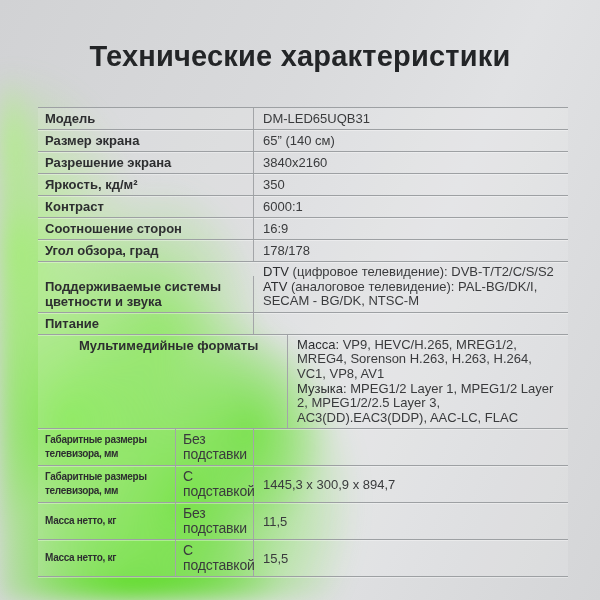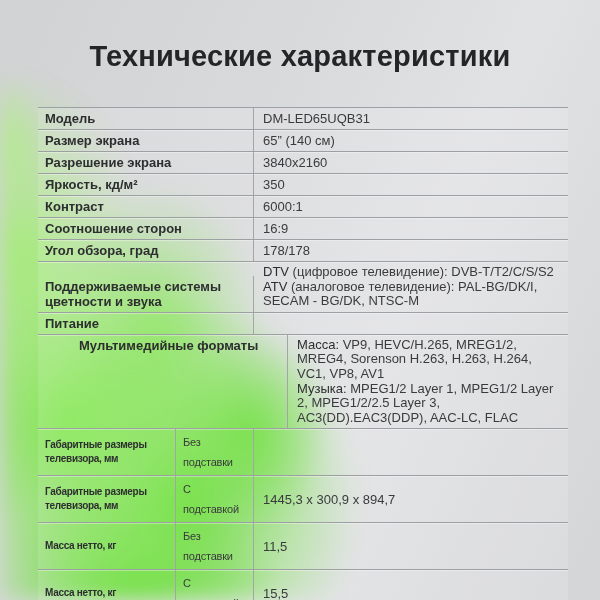--- a/index.html
+++ b/index.html
@@ -34,21 +34,21 @@
     background:rgba(255,255,255,.13);
     box-shadow:0 1px 0 rgba(255,255,255,.35);
   }
   .c-label,.c-sub,.c-value{display:flex;flex-direction:column;justify-content:center;line-height:15px;}
   .c-label{
     width:216px;min-width:216px;border-right:1px solid #a3a5a8;
     padding:3px 6px 3px 7px;font-weight:bold;color:#2d2e30;
   }
   .c-sub{
     width:78px;min-width:78px;border-right:1px solid #a3a5a8;
-    padding:3px 7px 3px 7px;font-size:11px;letter-spacing:-.2px;line-height:20px;
+    padding:3px 7px 3px 7px;font-size:14px;letter-spacing:-.2px;line-height:15px;
   }
   .c-value{flex:1;padding:3px 6px 3px 9px;}
   .row.three .c-label{width:138px;min-width:138px;font-size:10px;letter-spacing:-.3px;line-height:14.6px;}
   .row.top .c-label,.row.top .c-value{justify-content:flex-start;}
   .row.top .c-value{line-height:14.6px;}
   .pb{font-weight:normal;color:#2d2e30;}
   .h1{min-height:21px;}
   .h-dtv{min-height:49px;align-items:flex-end;}
   .h-mm{min-height:88px;padding-left:34px;}
   .h-dim{min-height:37px;}

